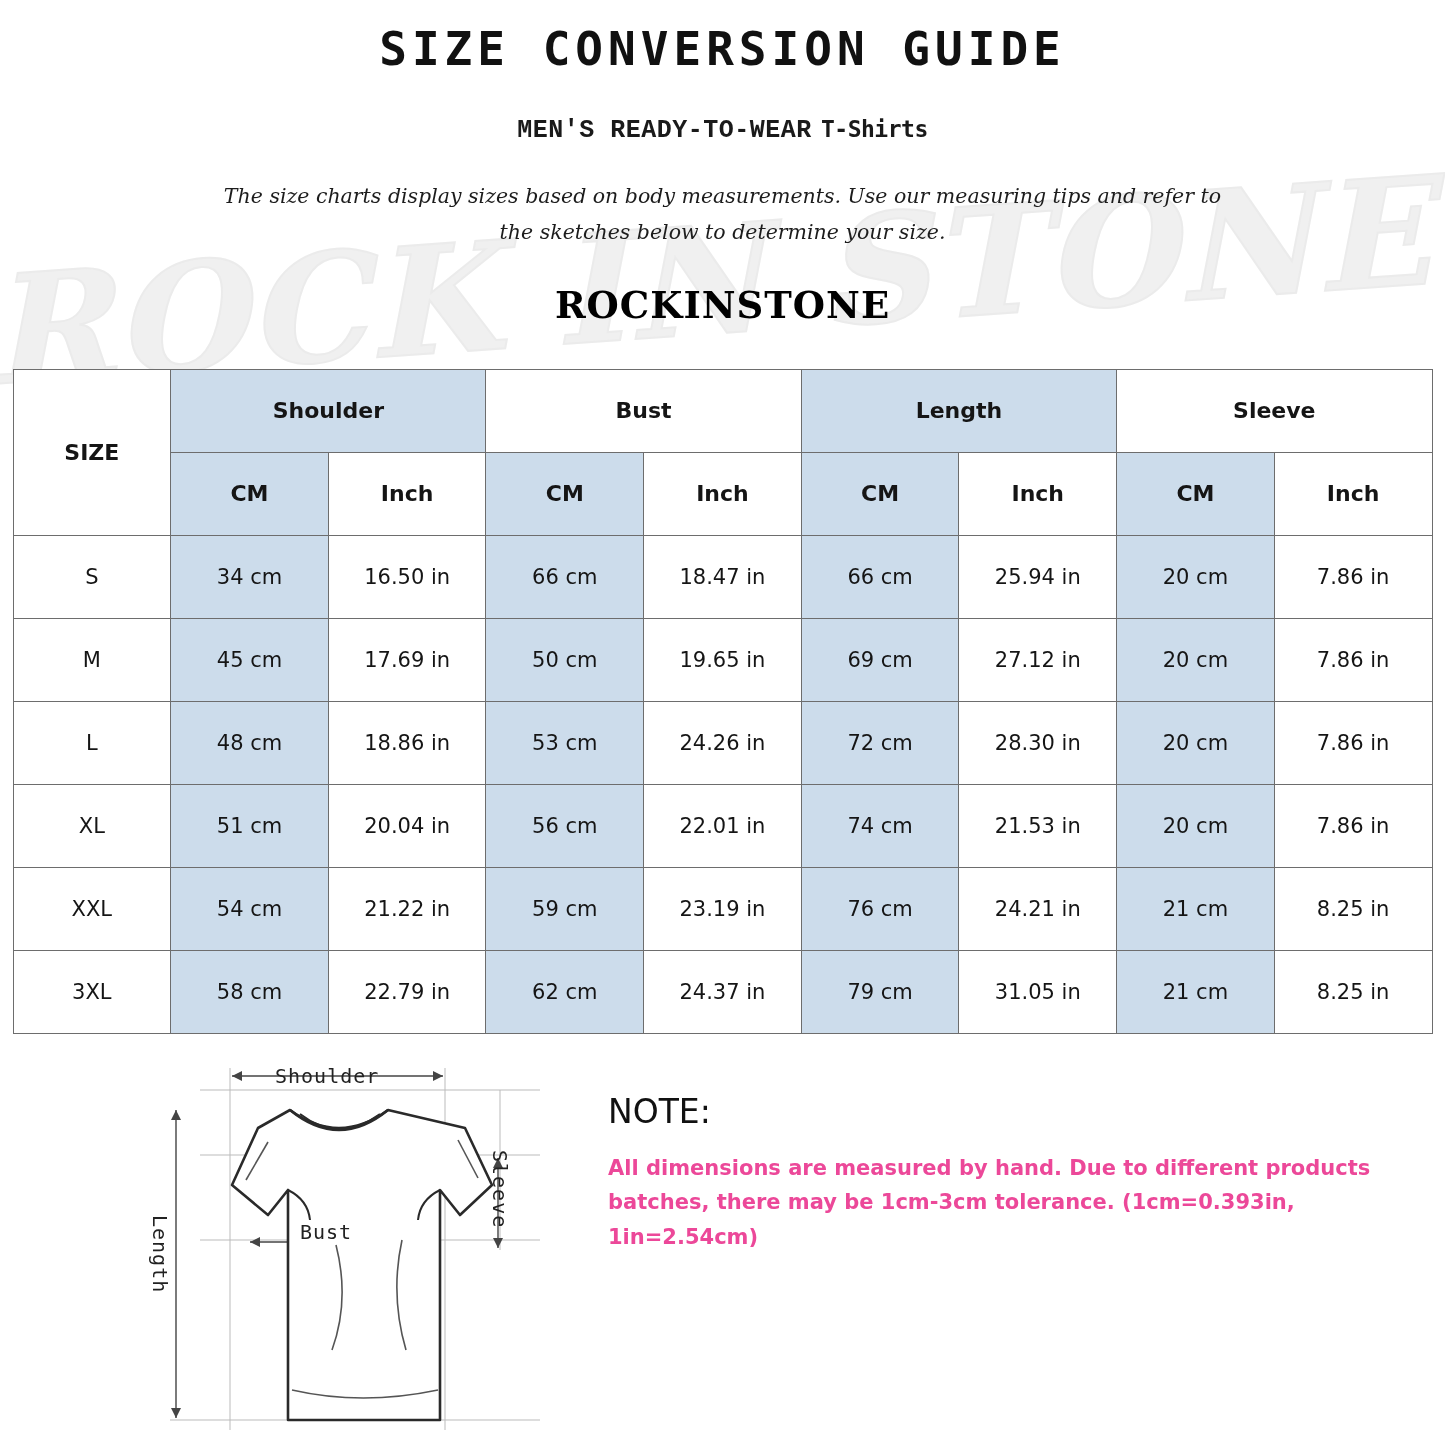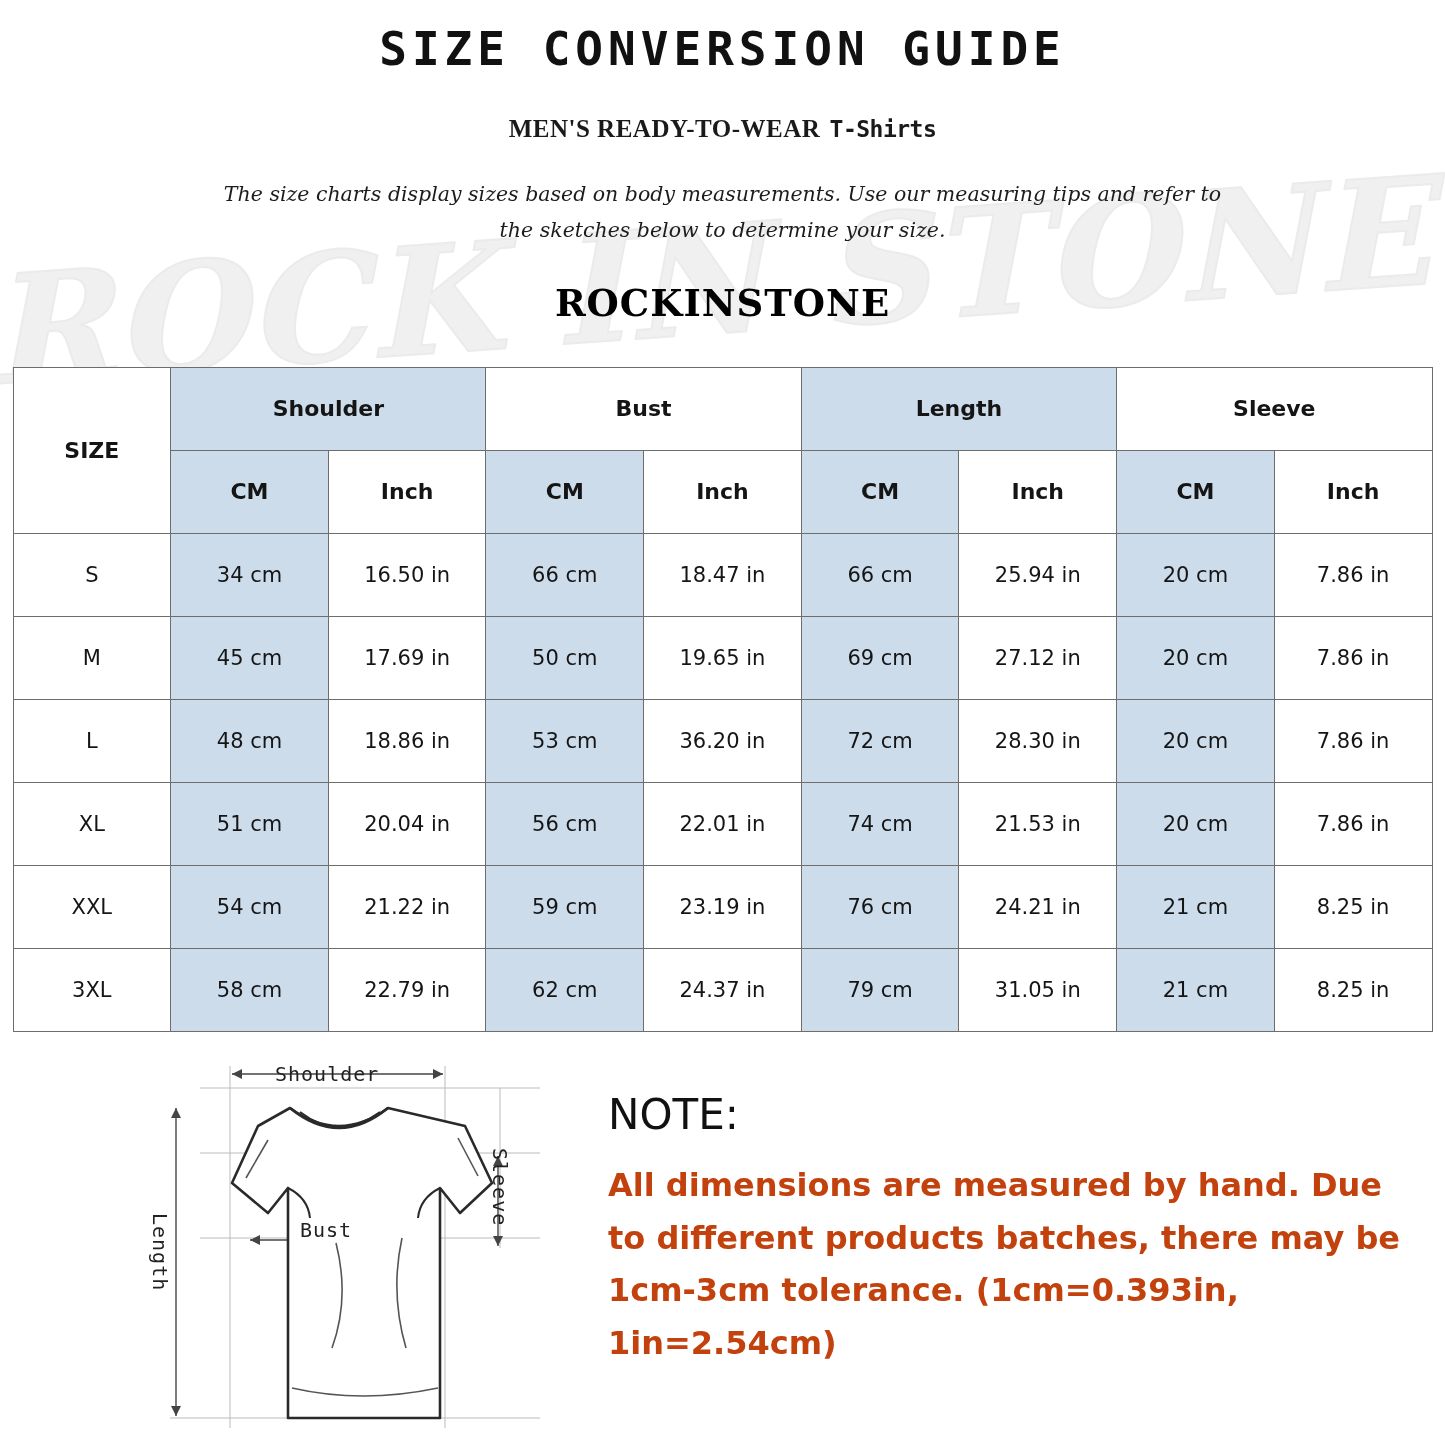--- a/index.html
+++ b/index.html
@@ -55,21 +55,21 @@
   }
 
   .subtitle-row {
     text-align: center;
     margin-top: 38px;
     font-size: 25px;
     font-weight: bold;
     letter-spacing: 0.5px;
   }
   .subtitle-row .sub-a {
-    font-family: Liberation Serif, serif;
+    font-family: Liberation Mono, monospace;
     font-size: 25px;
   }
   .subtitle-row .sub-b {
     font-family: "DejaVu Sans Mono", monospace;
     font-size: 23px;
     letter-spacing: -0.5px;
   }
 
   #description {
     margin: 34px auto 0 auto;
@@ -136,30 +136,30 @@
     position: relative;
     height: 380px;
   }
   .note-wrap {
     margin-left: 38px;
     width: 820px;
     padding-top: 42px;
   }
   #note-title {
     font-family: "DejaVu Sans", sans-serif;
-    font-size: 42px;
+    font-size: 33px;
     color: #111;
     margin-bottom: 20px;
   }
   #note-body {
     font-family: "DejaVu Sans", sans-serif;
-    font-size: 32px;
+    font-size: 21px;
     font-weight: bold;
     line-height: 1.65;
-    color: #c2410c;
+    color: #ec4899;
   }
   .sketch-label {
     position: absolute;
     font-family: "DejaVu Sans Mono", monospace;
     font-size: 20px;
     color: #222;
     letter-spacing: 1px;
   }
   .vert {
     writing-mode: vertical-rl;
@@ -224,21 +224,21 @@
           <td class="shade">69 cm</td>
           <td class="plain">27.12 in</td>
           <td class="shade">20 cm</td>
           <td class="plain">7.86 in</td>
         </tr>
         <tr>
           <td class="plain sizecol">L</td>
           <td class="shade">48 cm</td>
           <td class="plain">18.86 in</td>
           <td class="shade">53 cm</td>
-          <td class="plain">36.20 in</td>
+          <td class="plain">24.26 in</td>
           <td class="shade">72 cm</td>
           <td class="plain">28.30 in</td>
           <td class="shade">20 cm</td>
           <td class="plain">7.86 in</td>
         </tr>
         <tr>
           <td class="plain sizecol">XL</td>
           <td class="shade">51 cm</td>
           <td class="plain">20.04 in</td>
           <td class="shade">56 cm</td>

